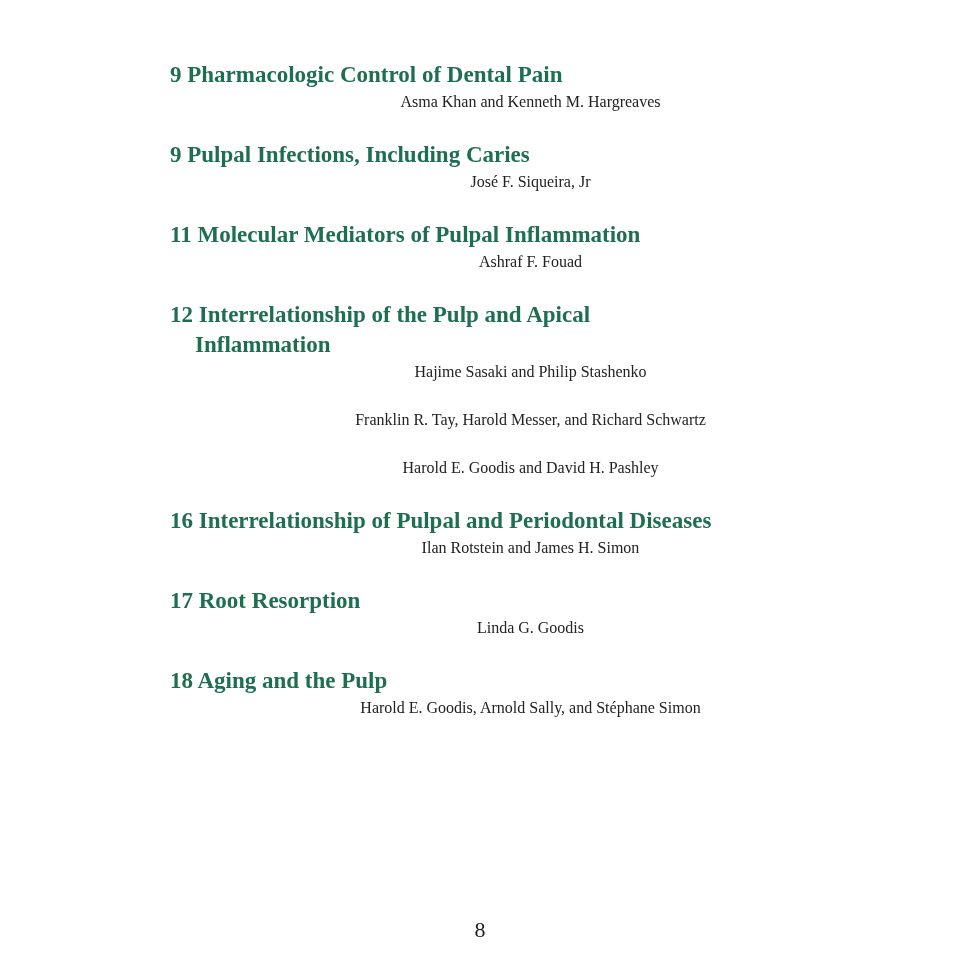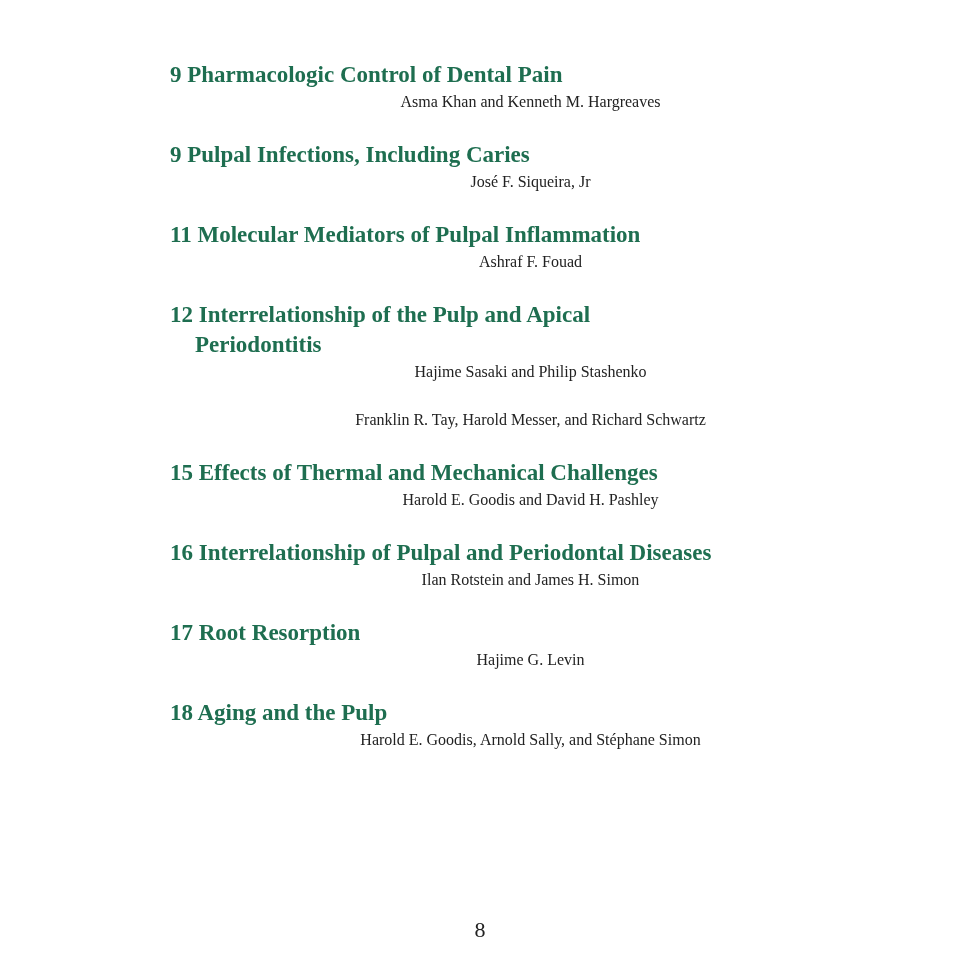--- a/index.html
+++ b/index.html
@@ -70,42 +70,41 @@
       <div class="chapter-authors">José F. Siqueira, Jr</div>
     </div>
 
     <div class="chapter">
       <div class="chapter-title"><span>11</span> <span class="title-text">Molecular Mediators of Pulpal Inflammation</span></div>
       <div class="chapter-authors">Ashraf F. Fouad</div>
     </div>
 
     <div class="chapter">
       <div class="chapter-title"><span>12</span> <span class="title-text">Interrelationship of the Pulp and Apical
-Periodontitis</span></div>
+Inflammation</span></div>
       <div class="chapter-authors">Hajime Sasaki and Philip Stashenko</div>
     </div>
 
 
     <div class="chapter">
       <div class="chapter-authors">Franklin R. Tay, Harold Messer, and Richard Schwartz</div>
     </div>
 
     <div class="chapter">
-      <div class="chapter-title"><span>15</span> <span class="title-text">Effects of Thermal and Mechanical Challenges</span></div>
       <div class="chapter-authors">Harold E. Goodis and David H. Pashley</div>
     </div>
 
     <div class="chapter">
       <div class="chapter-title"><span>16</span> <span class="title-text">Interrelationship of Pulpal and Periodontal Diseases</span></div>
       <div class="chapter-authors">Ilan Rotstein and James H. Simon</div>
     </div>
 
     <div class="chapter">
       <div class="chapter-title"><span>17</span> <span class="title-text">Root Resorption</span></div>
-      <div class="chapter-authors">Hajime G. Levin</div>
+      <div class="chapter-authors">Linda G. Goodis</div>
     </div>
 
     <div class="chapter">
       <div class="chapter-title"><span>18</span> <span class="title-text">Aging and the Pulp</span></div>
       <div class="chapter-authors">Harold E. Goodis, Arnold Sally, and Stéphane Simon</div>
     </div>
   </div>
 
   <div class="page-footer">8</div>
 

